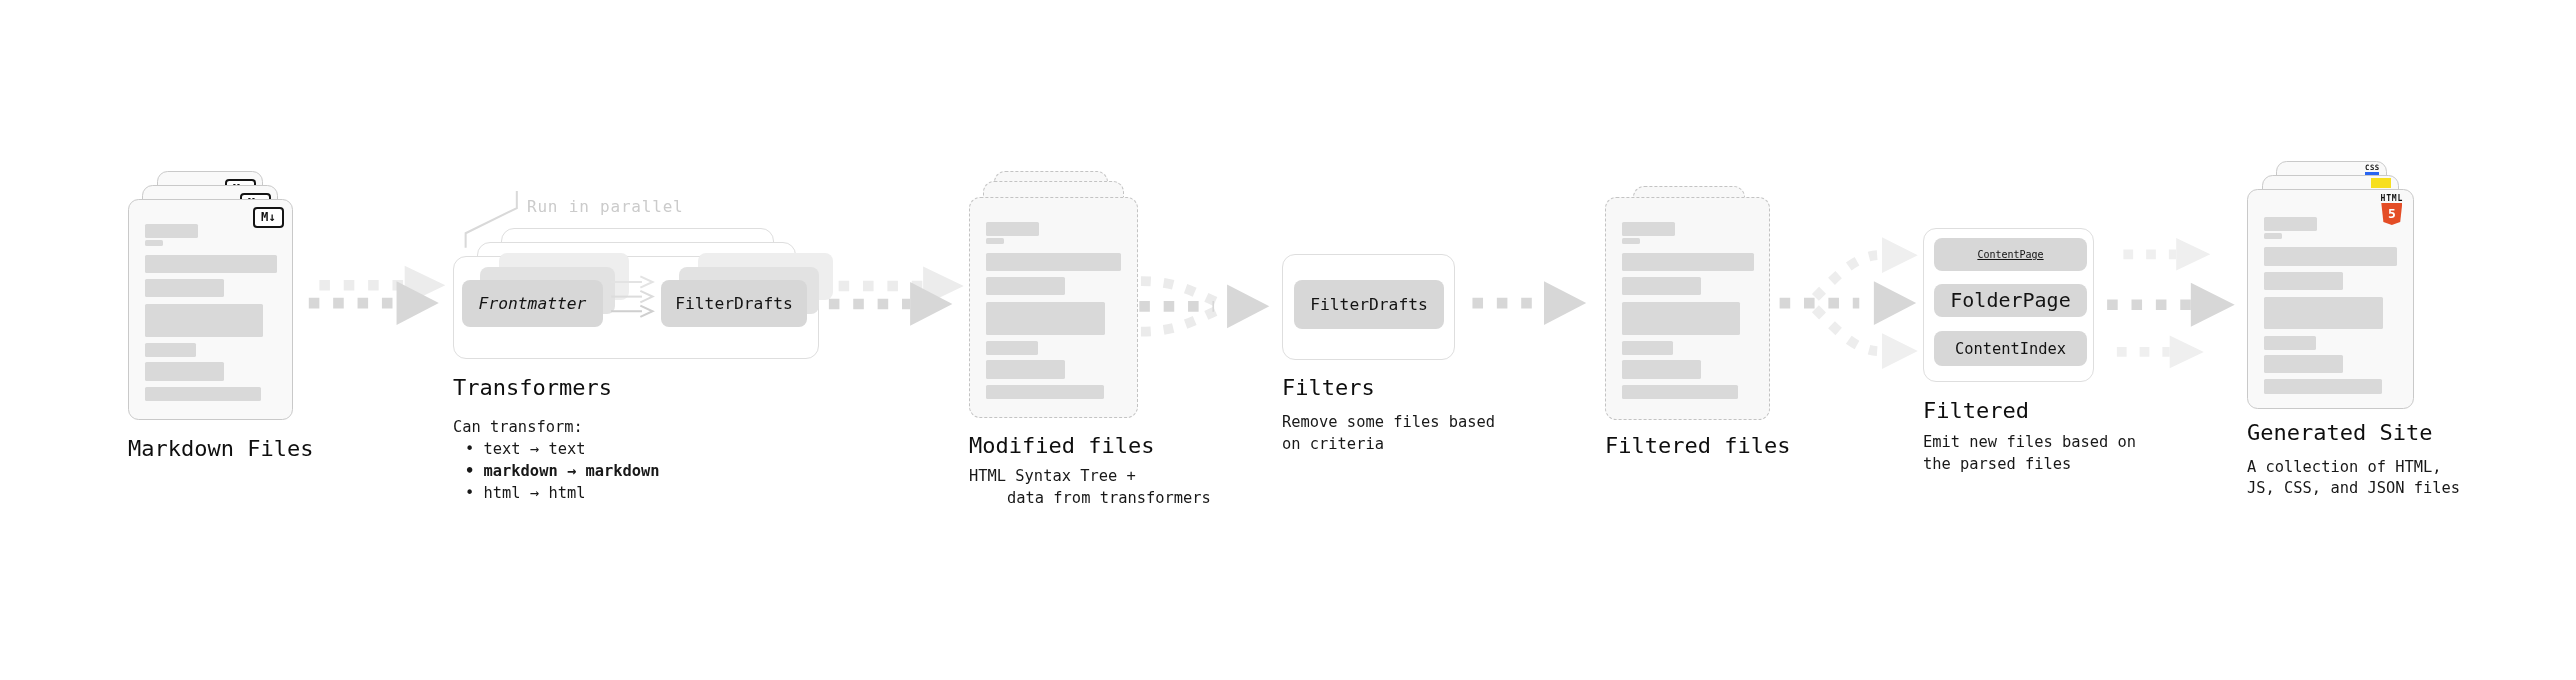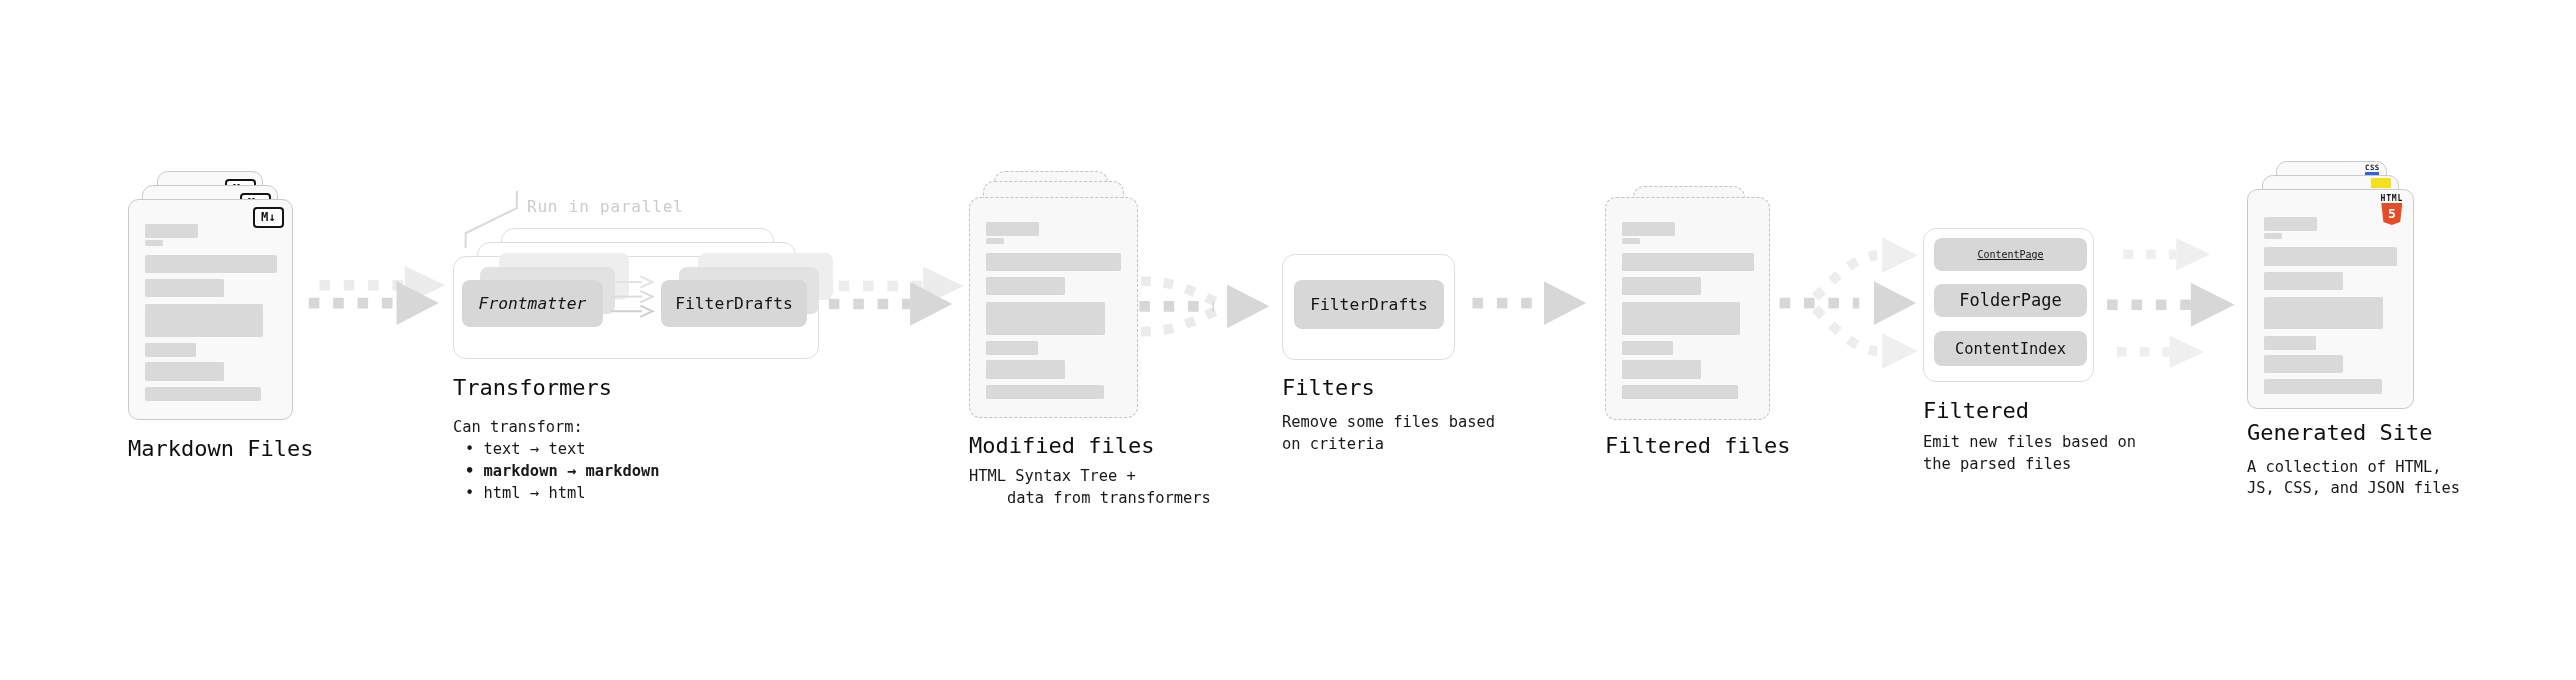--- a/index.html
+++ b/index.html
@@ -123,21 +123,21 @@
         <div class="bar" style="width:79px;height:18.7px;margin-bottom:5.7px;"></div>
         <div class="bar" style="width:116px;height:14.6px;"></div>
       </div>
     </div>
     <div class="title" style="left:1605px;top:433px;">Filtered files</div>
   </div>
 
   <div>
     <div class="panel" style="left:1923px;top:228px;width:171px;height:154px;"></div>
     <div class="chip" style="left:1934px;top:238px;width:153px;height:32.5px;font-size:10px;text-decoration:underline;">ContentPage</div>
-    <div class="chip" style="left:1934px;top:284px;width:153px;height:32.5px;font-size:17px;">FolderPage</div>
+    <div class="chip" style="left:1934px;top:284px;width:153px;height:32.5px;font-size:20px;">FolderPage</div>
     <div class="chip" style="left:1934px;top:331px;width:153px;height:35px;font-size:15.4px;">ContentIndex</div>
     <div class="title" style="left:1923px;top:398px;">Filtered</div>
     <div class="desc" style="left:1923px;top:433px;">Emit new files based on</div>
     <div class="desc" style="left:1923px;top:455px;">the parsed files</div>
   </div>
 
   <div>
     <div class="doc" style="left:2276px;top:161px;width:111px;height:211px;">
       <div class="css-badge" style="right:6.5px;top:2.4px;">
         <span>CSS</span>

